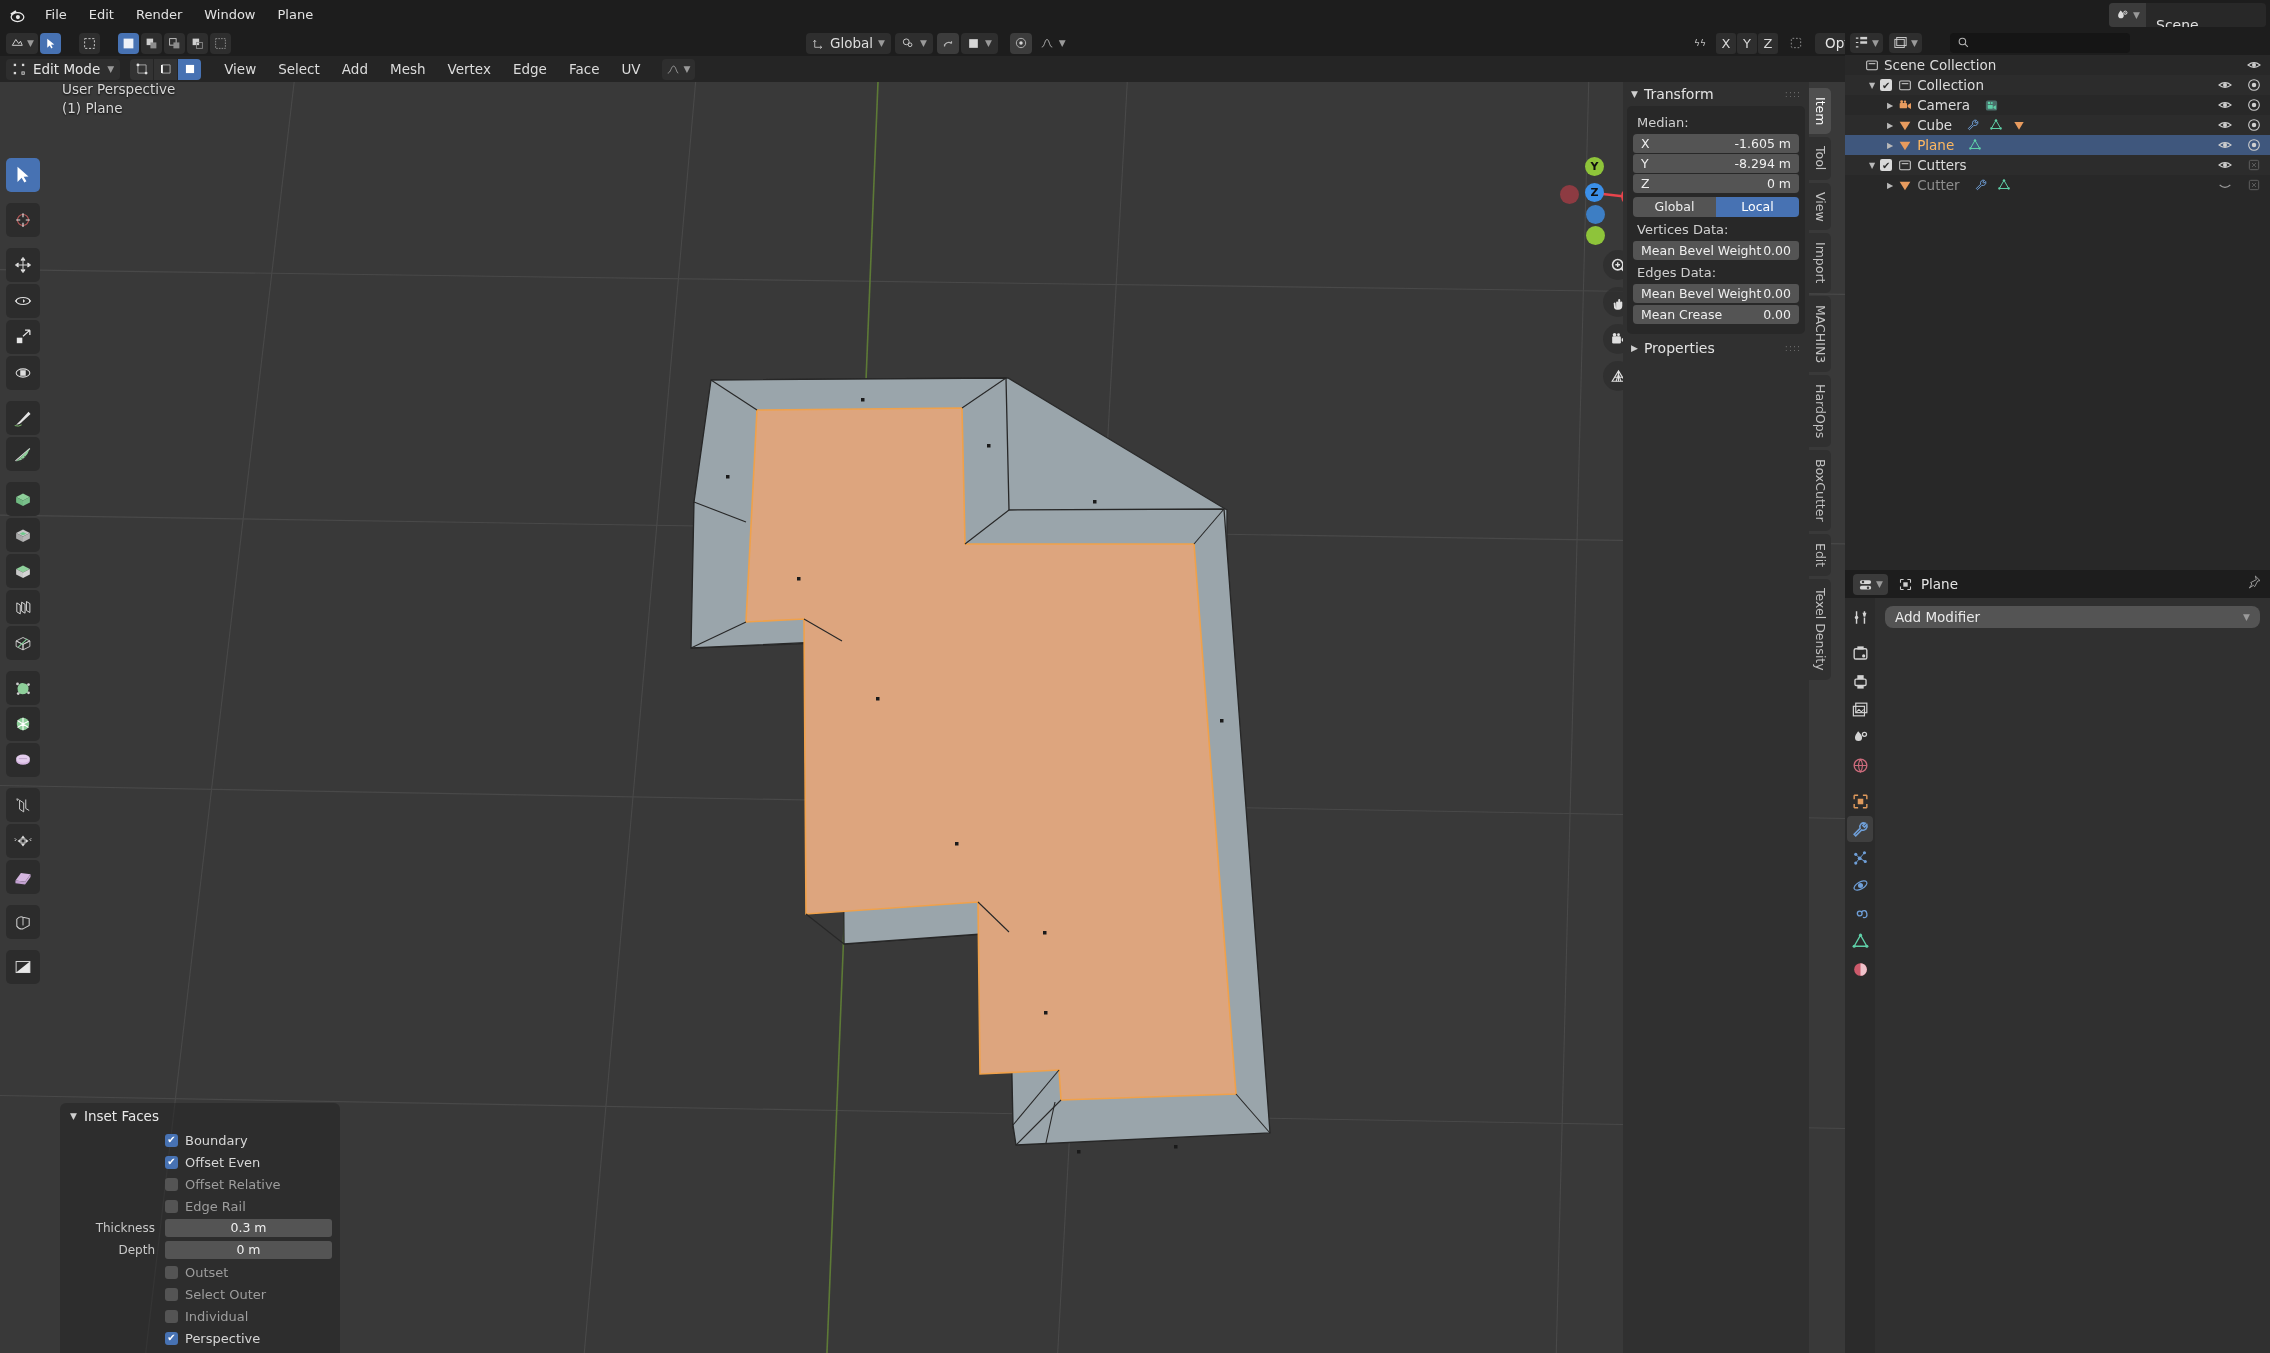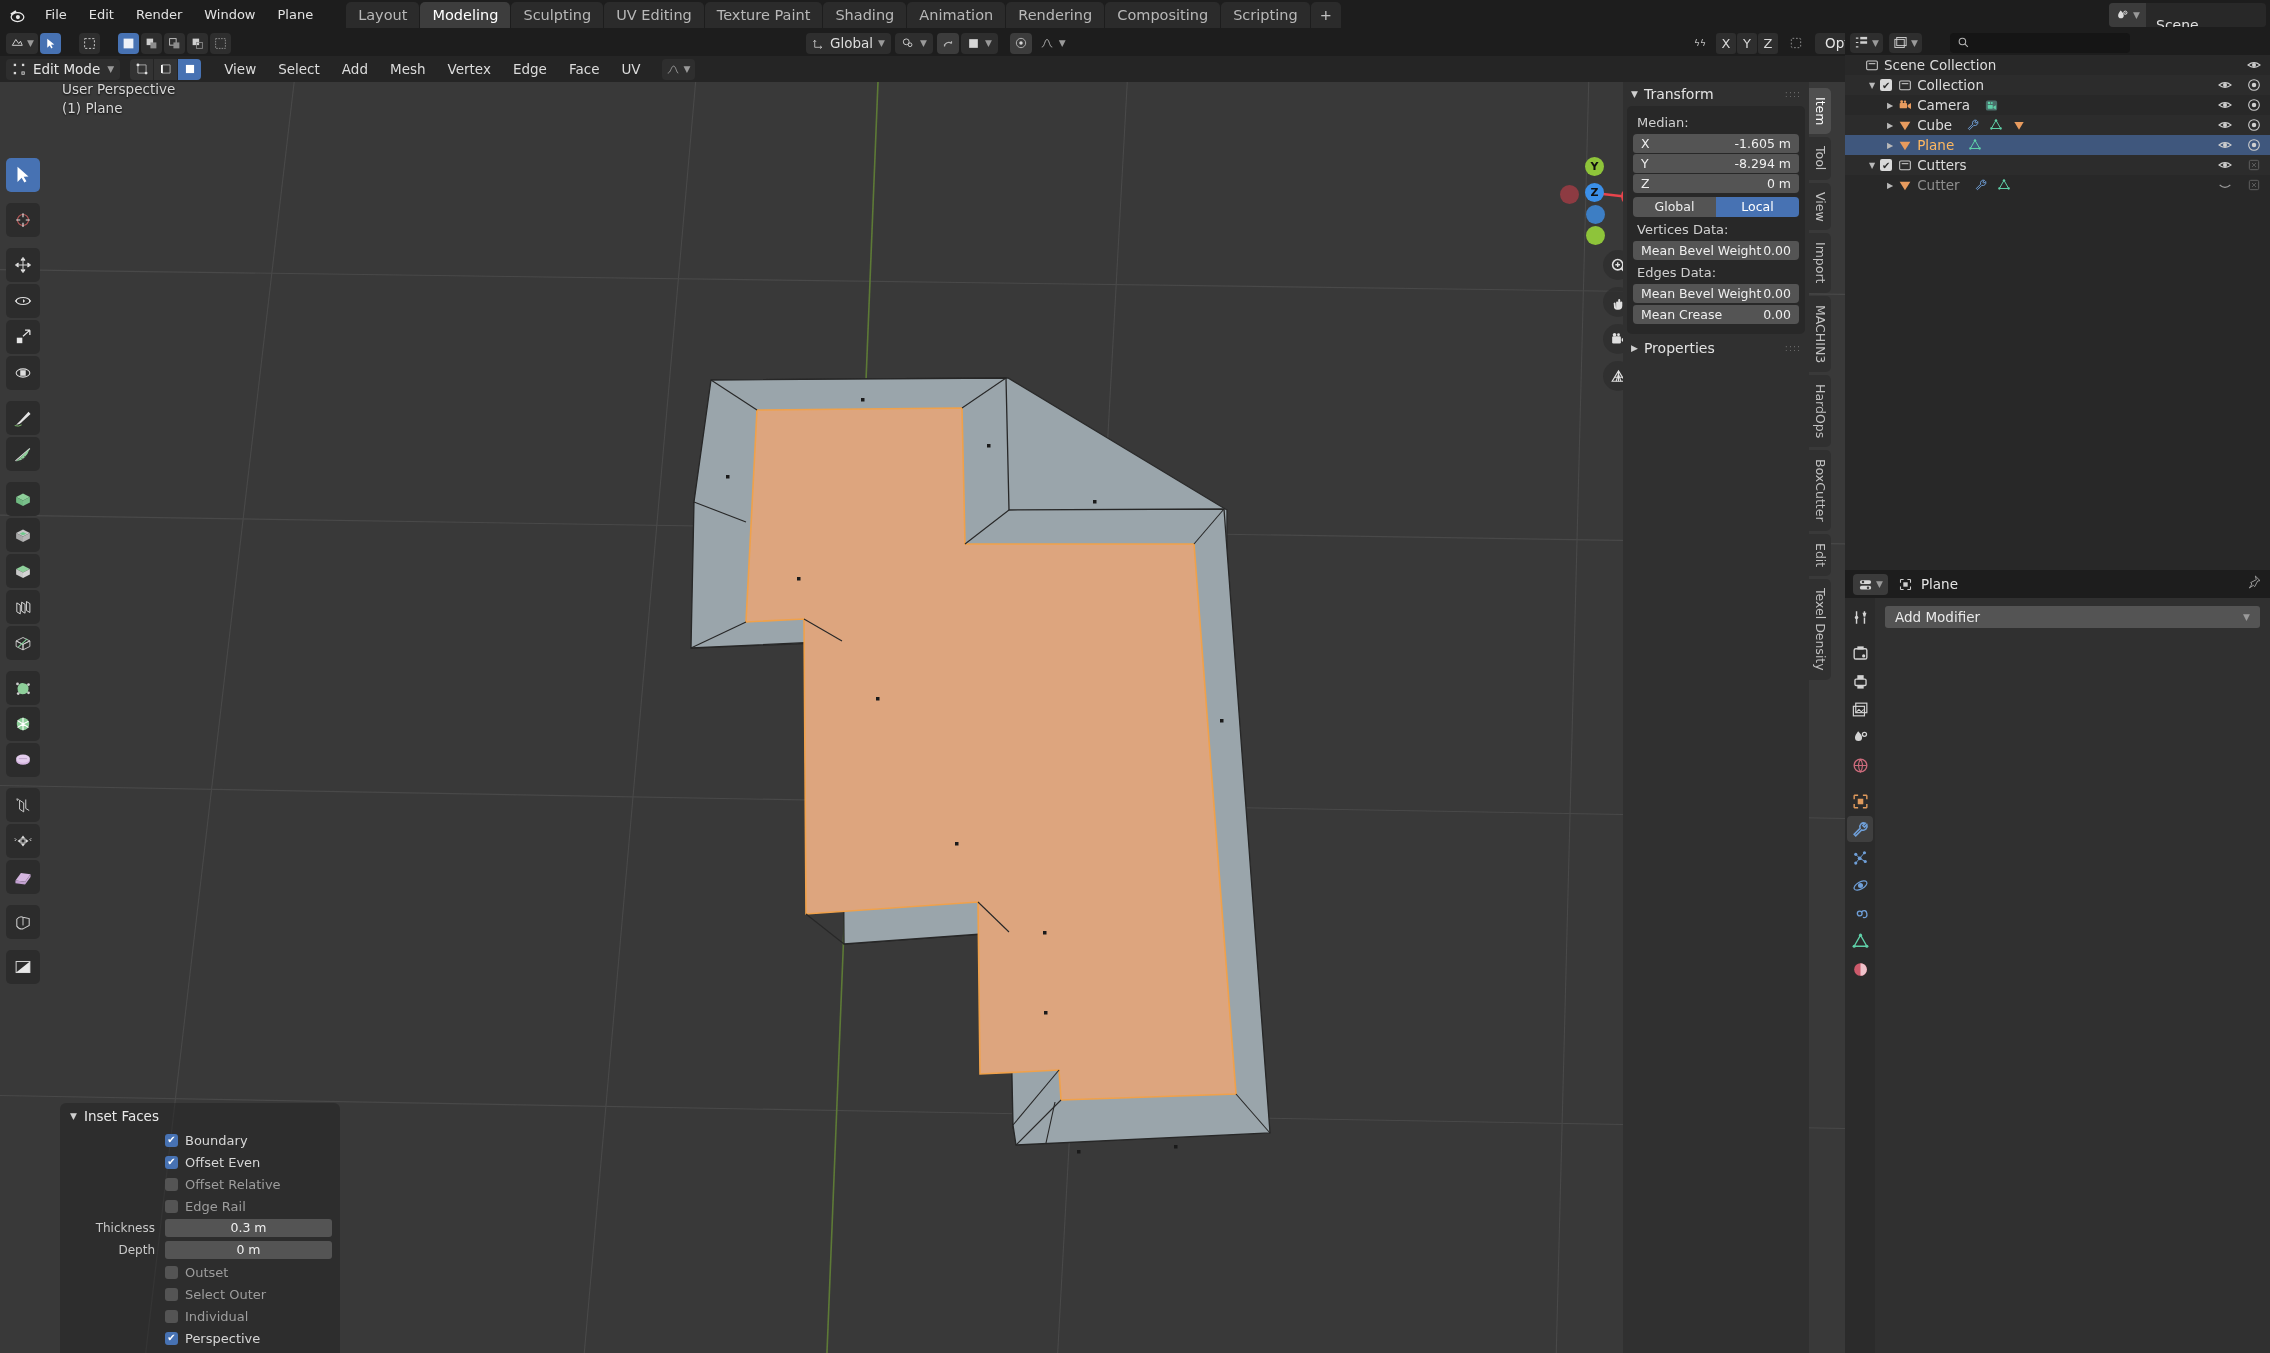--- a/index.html
+++ b/index.html
@@ -181,21 +181,21 @@
   }
   .props-hdr { display: flex; align-items: center; height: 28px; background: #1d1d1d; padding: 0 8px; gap: 10px; }
   .props-pathbtn { height: 21px; background: #3b3b3b; border-radius: 4px; display:flex; align-items:center; gap:3px; padding: 0 5px; }
   .props-body { position: absolute; top: 28px; left: 0; right: 0; bottom: 0; display: flex; }
   .ptabs { width: 30px; background: #2b2b2b; padding-top: 6px; display: flex; flex-direction: column; align-items: center; gap: 2px; }
   .ptab { width: 26px; height: 26px; display: flex; align-items: center; justify-content: center; border-radius: 4px; }
   .ptab.on { background: #3f3f3f; }
   .ptab.sp { margin-top: 8px; }
   .pmain { flex: 1; background: #303030; padding: 8px 10px; }
   .addmod {
-    height: 22px; background: #545454; border-radius: 3px; display: flex; align-items: center;
+    height: 22px; background: #545454; border-radius: 8px; display: flex; align-items: center;
     padding: 0 10px; font-size: 13.5px; color: #eaeaea; justify-content: space-between;
   }
   .pin { margin-left: auto; }
   .txt { font-size: 13.5px; }
 </style>
 </head>
 <body>
 
 <div class="app">
 
@@ -206,33 +206,20 @@
           <circle cx="12.5" cy="14" r="2.6" fill="#e8e8e8"></circle>
           <path d="M3 9.5 L9.5 5.5 L11 8 L4.4 11.5 Z" fill="#e8e8e8"></path>
         </svg>
     </div>
     <div id="menus" style="display:flex;align-items:center;">
         <div class="menu-item">File</div>
         <div class="menu-item">Edit</div>
         <div class="menu-item">Render</div>
         <div class="menu-item">Window</div>
         <div class="menu-item">Plane</div>
-      </div>
-    <div class="wstabs" id="wstabs">
-        <div class="wstab">Layout</div>
-        <div class="wstab active">Modeling</div>
-        <div class="wstab">Sculpting</div>
-        <div class="wstab">UV Editing</div>
-        <div class="wstab">Texture Paint</div>
-        <div class="wstab">Shading</div>
-        <div class="wstab">Animation</div>
-        <div class="wstab">Rendering</div>
-        <div class="wstab">Compositing</div>
-        <div class="wstab">Scripting</div>
-        <div class="wstab plus">+</div>
       </div>
     <div class="topbar-right">
       <div class="scene-ctl">
         <div class="scene-icon-btn">
           <svg width="15" height="15" viewBox="0 0 24 24">
               <path d="M9 4c-2 3-4 5.5-4 8a4.5 4.5 0 009 0c0-2.5-2-5-5-8z" fill="#dcdcdc"></path>
               <circle cx="16.5" cy="7.5" r="2.6" fill="none" stroke="#dcdcdc" stroke-width="1.6"></circle>
               <circle cx="16.5" cy="7.5" r=".9" fill="#dcdcdc"></circle>
             </svg>
           <span class="chev">▼</span>

